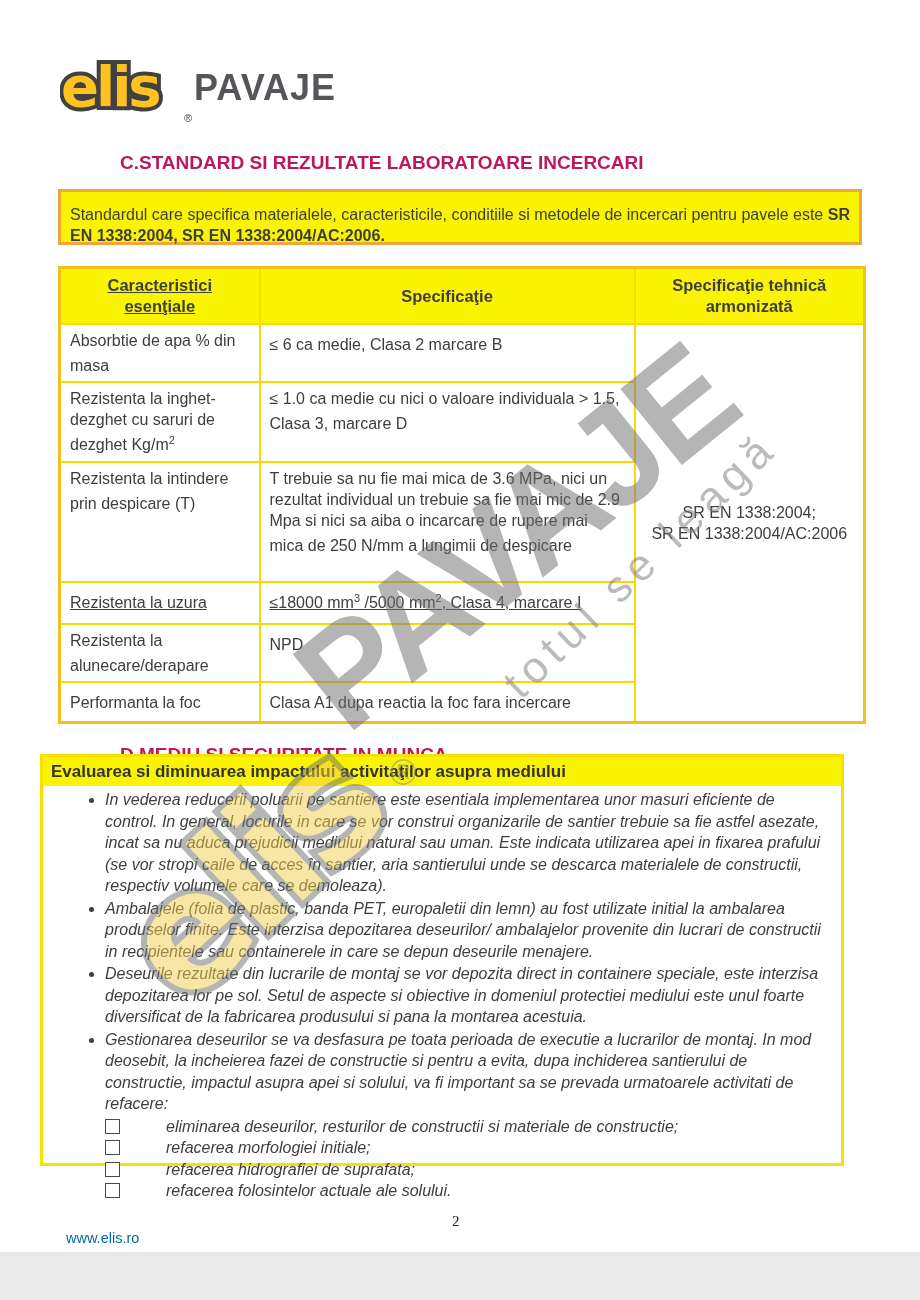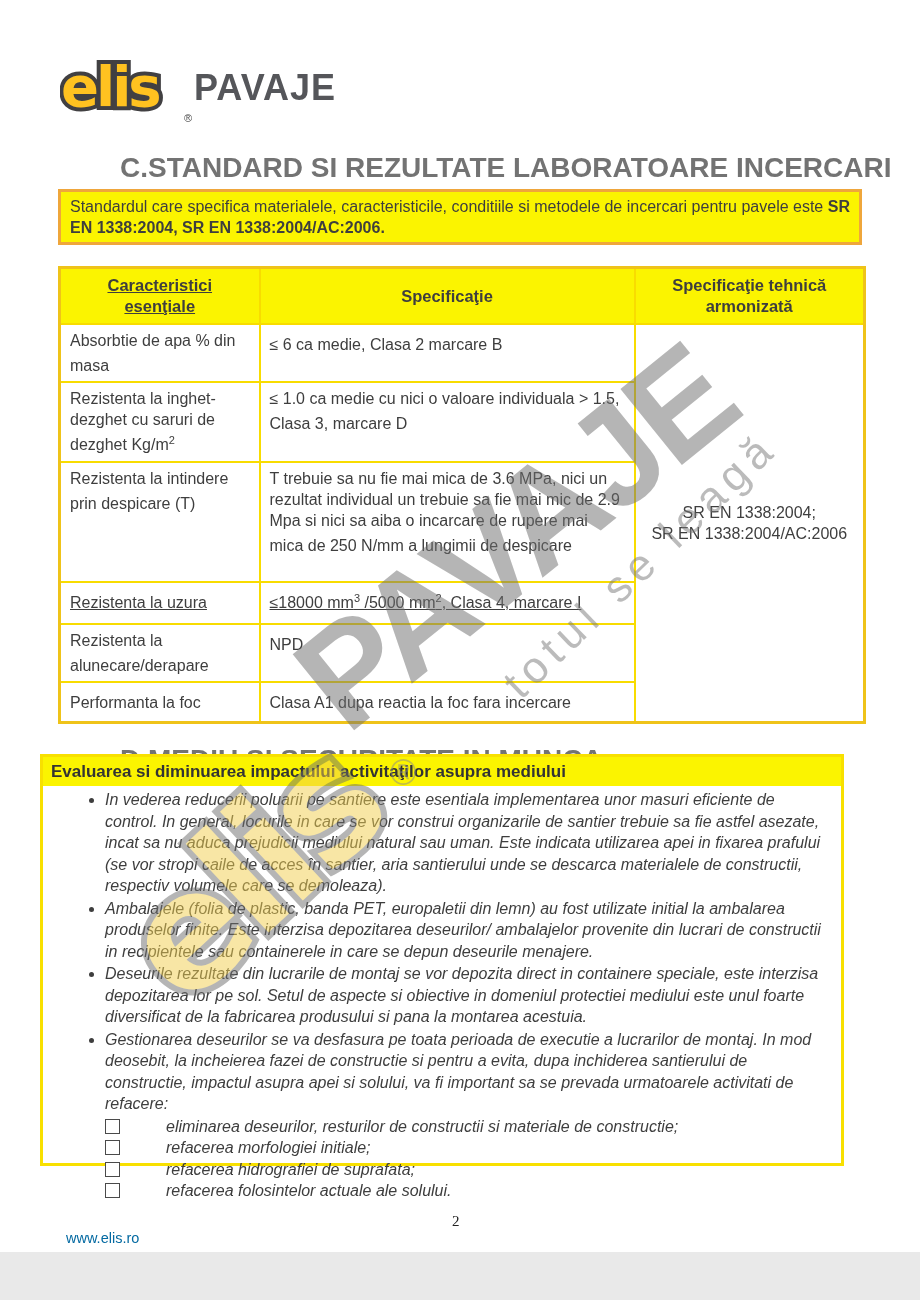--- a/index.html
+++ b/index.html
@@ -7,26 +7,26 @@
     position:relative;width:920px;height:1252px;background:#ffffff;
     font-family:"Liberation Sans", sans-serif;color:#3e3e3e;overflow:hidden;
     margin:0 auto;
   }
   
   .logo{position:absolute;left:60px;top:48px;display:flex;align-items:center;gap:10px;}
   .logo-mark-wrap{position:relative;width:124px;height:74px;}
   .logo-reg{position:absolute;right:-8px;bottom:-2px;font-size:11px;color:#4a4a4a;}
   .logo-word{font-size:36px;font-weight:bold;color:#55565a;letter-spacing:1px;margin-top:6px;}
   
-  .heading{position:absolute;left:120px;font-size:28px;font-weight:bold;color:#737373;letter-spacing:0px;}
+  .heading{position:absolute;left:120px;font-size:19px;font-weight:bold;color:#be185d;letter-spacing:0px;}
   .heading-c{top:152px;}
   .heading-d{top:744px;}
   .intro-box{
     position:absolute;left:58px;top:189px;width:804px;height:56px;box-sizing:border-box;
-    background:#fbf400;border:3px solid #efa63b;padding:4px 9px;font-size:16px;line-height:21px;
+    background:#fbf400;border:3px solid #efa63b;padding:12px 9px;font-size:16px;line-height:21px;
   }
   .bold{font-weight:bold;}
   
   .spec-table{
     position:absolute;left:58px;top:266px;width:805px;border-collapse:collapse;table-layout:fixed;
     border:3px solid #efc319;font-size:16px;
   }
   .spec-table th,.spec-table td{border:2px solid #f8dc00;padding:5px 9px;vertical-align:top;line-height:21px;}
   .spec-table th{background:#fbf400;height:44px;vertical-align:middle;font-size:16.5px;}
   .th-left{text-align:center;text-decoration:underline;}

